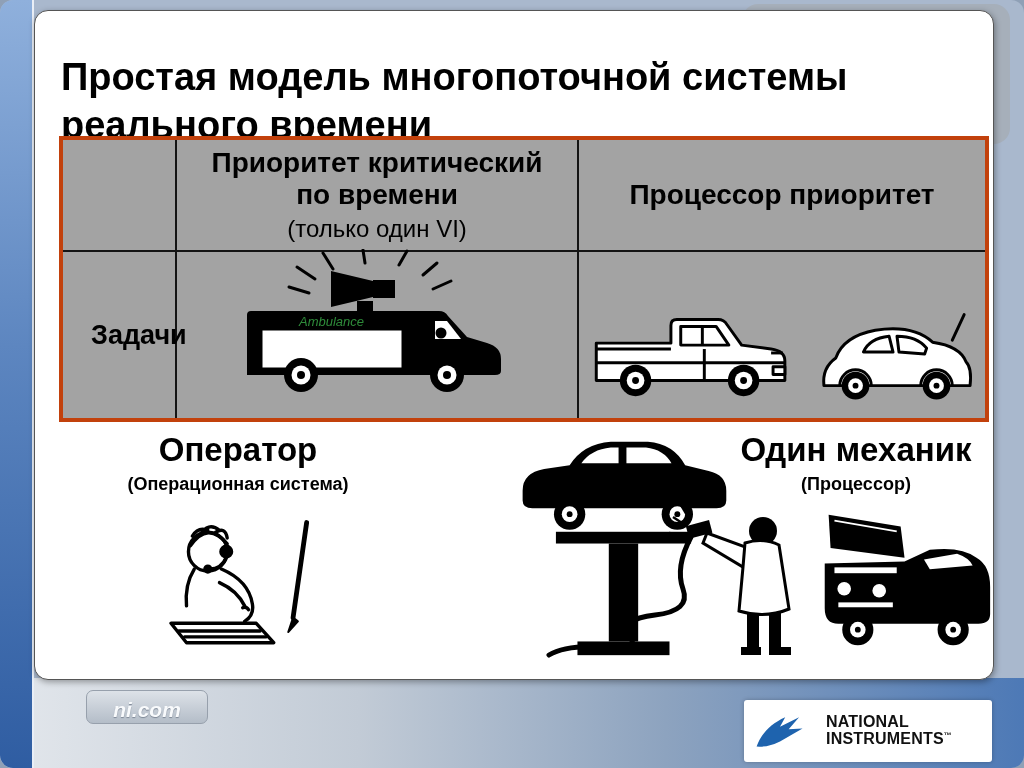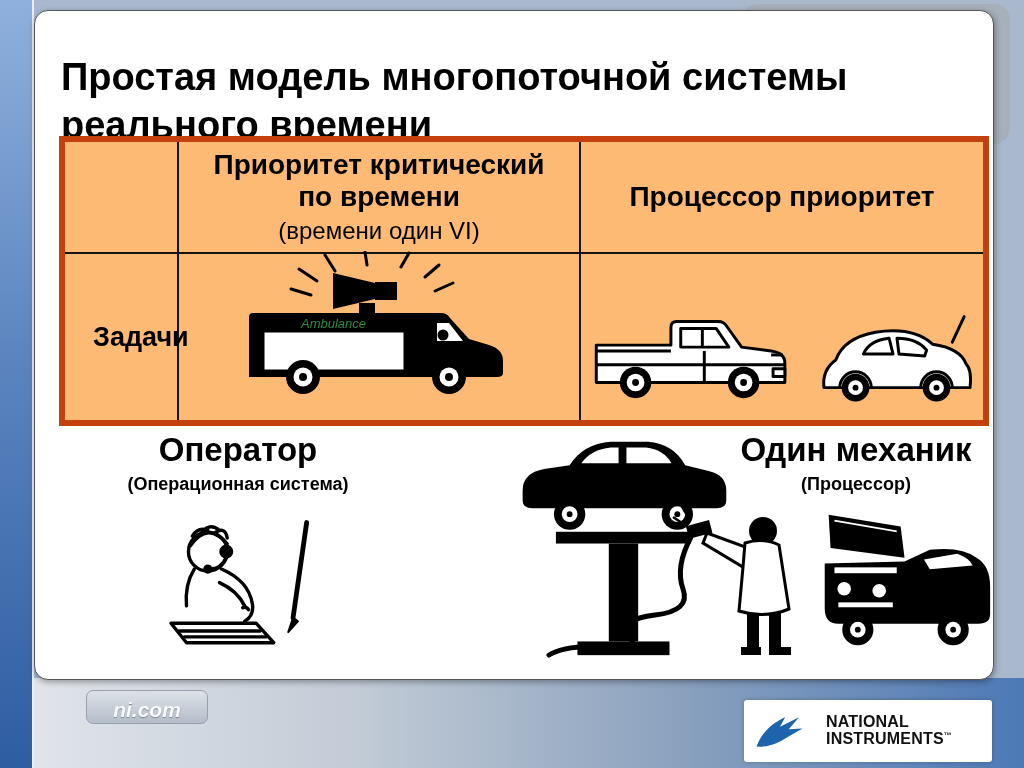--- a/index.html
+++ b/index.html
@@ -1,40 +1,40 @@
 <!DOCTYPE html>
 <html><head>
 <meta charset="utf-8">
 <style>
   html,body{margin:0;padding:0;background:#8fa0b6;}
   .stage{position:relative;width:1024px;height:768px;overflow:hidden;
-         background:#a9b8cd;font-family:"Liberation Sans",sans-serif;}
+         background:#a9b8cd;font-family:"Liberation Sans",sans-serif;border-radius:13px;}
 
   
   .bottom-band{position:absolute;left:0;top:678px;width:1024px;height:90px;
     background:linear-gradient(90deg,#e3e7ec 0%,#c2cbd6 35%,#8da3bf 65%,#4d79b6 100%);z-index:1;}
   .top-tab{position:absolute;left:742px;top:4px;width:268px;height:140px;border-radius:16px;
     background:#a6afba;z-index:1;}
   .left-strip{position:absolute;left:0;top:0;width:32px;height:768px;z-index:2;
     background:linear-gradient(180deg,#8fb0dc 0%,#5d86c0 45%,#2f5da2 100%);
     border-right:2px solid #e9eef6;}
 
   .card{position:absolute;left:34px;top:10px;width:958px;height:668px;background:#ffffff;
     border:1.5px solid #555;border-radius:14px;z-index:3;
     box-shadow:1px 2px 6px rgba(0,0,0,.35);}
 
   
   .title{position:absolute;left:26px;top:18px;width:910px;color:#000;
     font-weight:bold;font-size:38px;line-height:1.26;}
   .title span{display:block;}
 
   
-  .ptable{position:absolute;left:24px;top:125px;width:930px;border:6px solid #c2410c;
+  .ptable{position:absolute;left:24px;top:125px;width:930px;border:4px solid #c2410c;
     display:grid;grid-template-columns:114px 402px 1fr;grid-template-rows:112px 166px;
-    background:#fdba74;box-sizing:border-box;}
+    background:#a3a3a3;box-sizing:border-box;}
   .ptable>div{border-right:2px solid #141414;border-bottom:2px solid #141414;
     display:flex;align-items:center;justify-content:center;box-sizing:border-box;}
   .ptable>div:nth-child(3n){border-right:none;}
   .ptable>div:nth-child(n+4){border-bottom:none;}
   .cell-head{flex-direction:column;text-align:center;padding:4px 14px;}
   .head-main{font-weight:bold;font-size:28px;line-height:1.15;color:#000;}
   .head-note{font-size:24px;color:#000;margin-top:4px;}
   .cell-label{justify-content:flex-start !important;padding-left:28px;
     font-weight:bold;font-size:27px;color:#000;}
   .cell-normal{flex-direction:row;align-items:flex-end !important;gap:18px;padding-bottom:12px;}
@@ -80,21 +80,21 @@
 
     <h1 class="title">
       <span>Простая модель многопоточной системы</span>
       <span>реального времени</span>
     </h1>
 
     <div class="ptable">
       <div class="cell-head"></div>
       <div class="cell-head">
         <div class="head-main">Приоритет критический по времени</div>
-        <div class="head-note">(времени один VI)</div>
+        <div class="head-note">(только один VI)</div>
       </div>
       <div class="cell-head">
         <div class="head-main">Процессор приоритет</div>
       </div>
 
       <div class="cell-label">Задачи</div>
 
       <div class="cell-ambulance">
 
         <svg width="290" height="160" viewBox="0 0 280 160">

